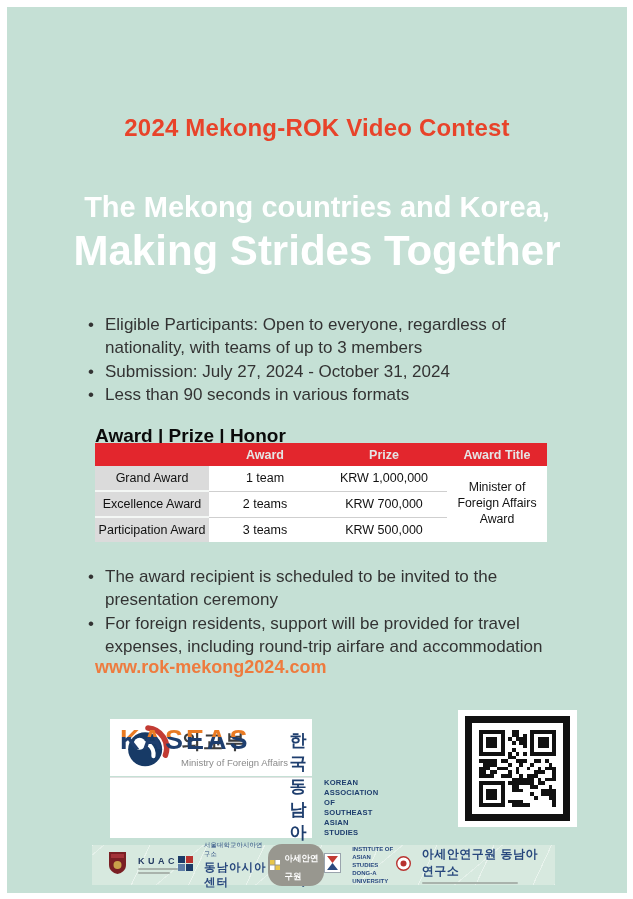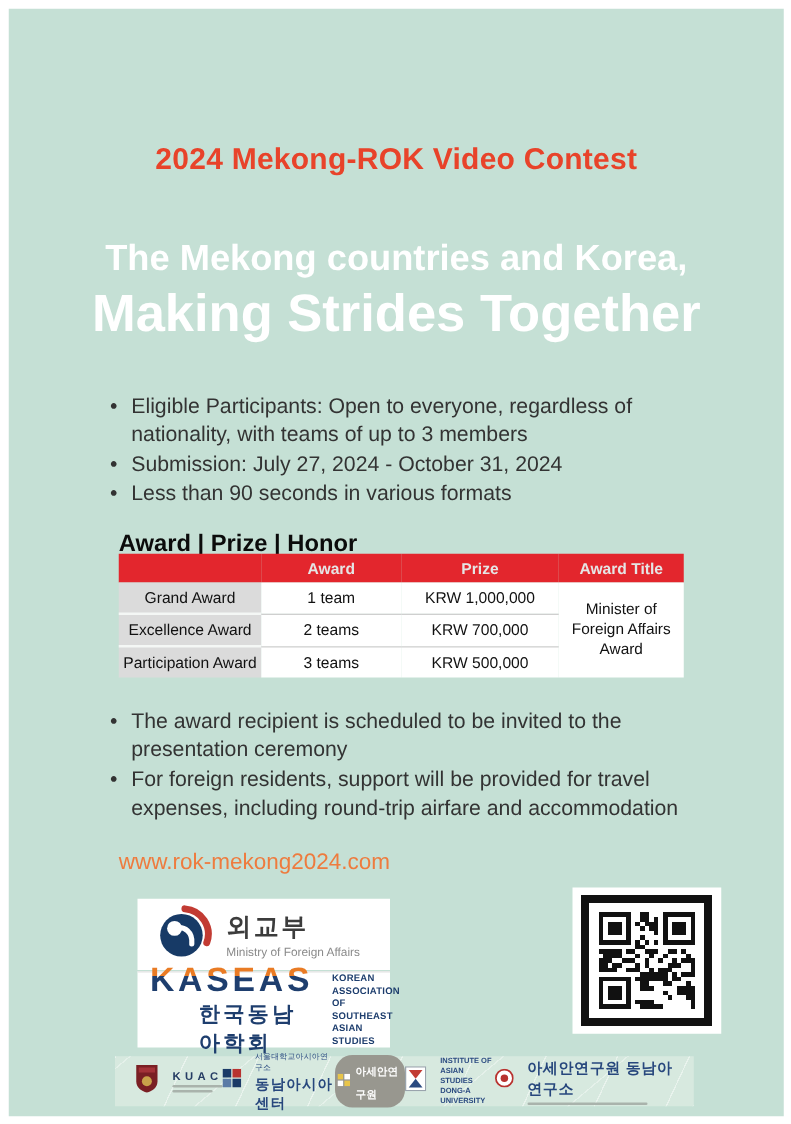--- a/index.html
+++ b/index.html
@@ -26,30 +26,30 @@
     font-size:12.5px;color:#111111;table-layout:fixed;}
   table.award-table th{background:#e3262d;color:#e5e5e5;font-weight:bold;height:23px;
     text-align:center;padding:0;}
   table.award-table td{background:#ffffff;height:24px;text-align:center;padding:0;}
   table.award-table td.label{background:#dbdbdb;border-bottom:2px solid #f4f7f5;}
   table.award-table tr:last-child td.label{border-bottom:none;}
   table.award-table td.val{border-bottom:1px solid #cfcfcf;}
   table.award-table tr:last-child td.val{border-bottom:none;}
   table.award-table td.merged{border:none;line-height:1.3;font-size:12.3px;}
 
-  .website{position:absolute;left:88px;top:650px;font-size:18px;font-weight:normal;color:#ee7b3e;cursor:pointer;margin-top:22px;}
+  .website{position:absolute;left:88px;top:650px;font-size:18px;font-weight:bold;color:#ee7b3e;cursor:pointer;}
 
   .logo-box{position:absolute;left:103px;width:202px;background:#ffffff;}
   .mofa-box{top:712px;height:57px;display:flex;align-items:center;padding-left:14px;box-sizing:border-box;gap:11px;}
   .mofa-kr{display:block;font-size:20px;font-weight:bold;color:#3c3c3c;letter-spacing:2px;}
   .mofa-en{display:block;font-size:9.5px;color:#8a8a8a;margin-top:2px;}
 
   .kaseas-box{top:770px;height:61px;display:flex;align-items:center;padding:0 8px 0 10px;
     box-sizing:border-box;border-top:1px solid #e2e2e2;}
-  .kaseas-left{display:flex;flex-direction:column;align-items:flex-start;}
+  .kaseas-left{display:flex;flex-direction:row;align-items:flex-start;}
   .kaseas-acronym{font-size:27px;font-weight:bold;letter-spacing:3px;line-height:1;
     background:linear-gradient(180deg,#e97b24 0 36%,#1e3e6e 36% 100%);
     -webkit-background-clip:text;background-clip:text;color:transparent;}
   .kaseas-kr{font-size:17px;font-weight:bold;color:#1e3e6e;letter-spacing:2.5px;margin-top:2px;margin-left:39px;}
   .kaseas-divider{width:2px;align-self:stretch;background:#1e3e6e;margin:6px 7px 6px 8px;}
   .kaseas-en{font-size:7.6px;font-weight:bold;color:#1e3e6e;line-height:1.3;letter-spacing:0.2px;}
 
   .qr-box{position:absolute;left:451px;top:703px;width:119px;height:117px;background:#ffffff;}
   .qr-box svg{position:absolute;inset:0;width:100%;height:100%;}
 

